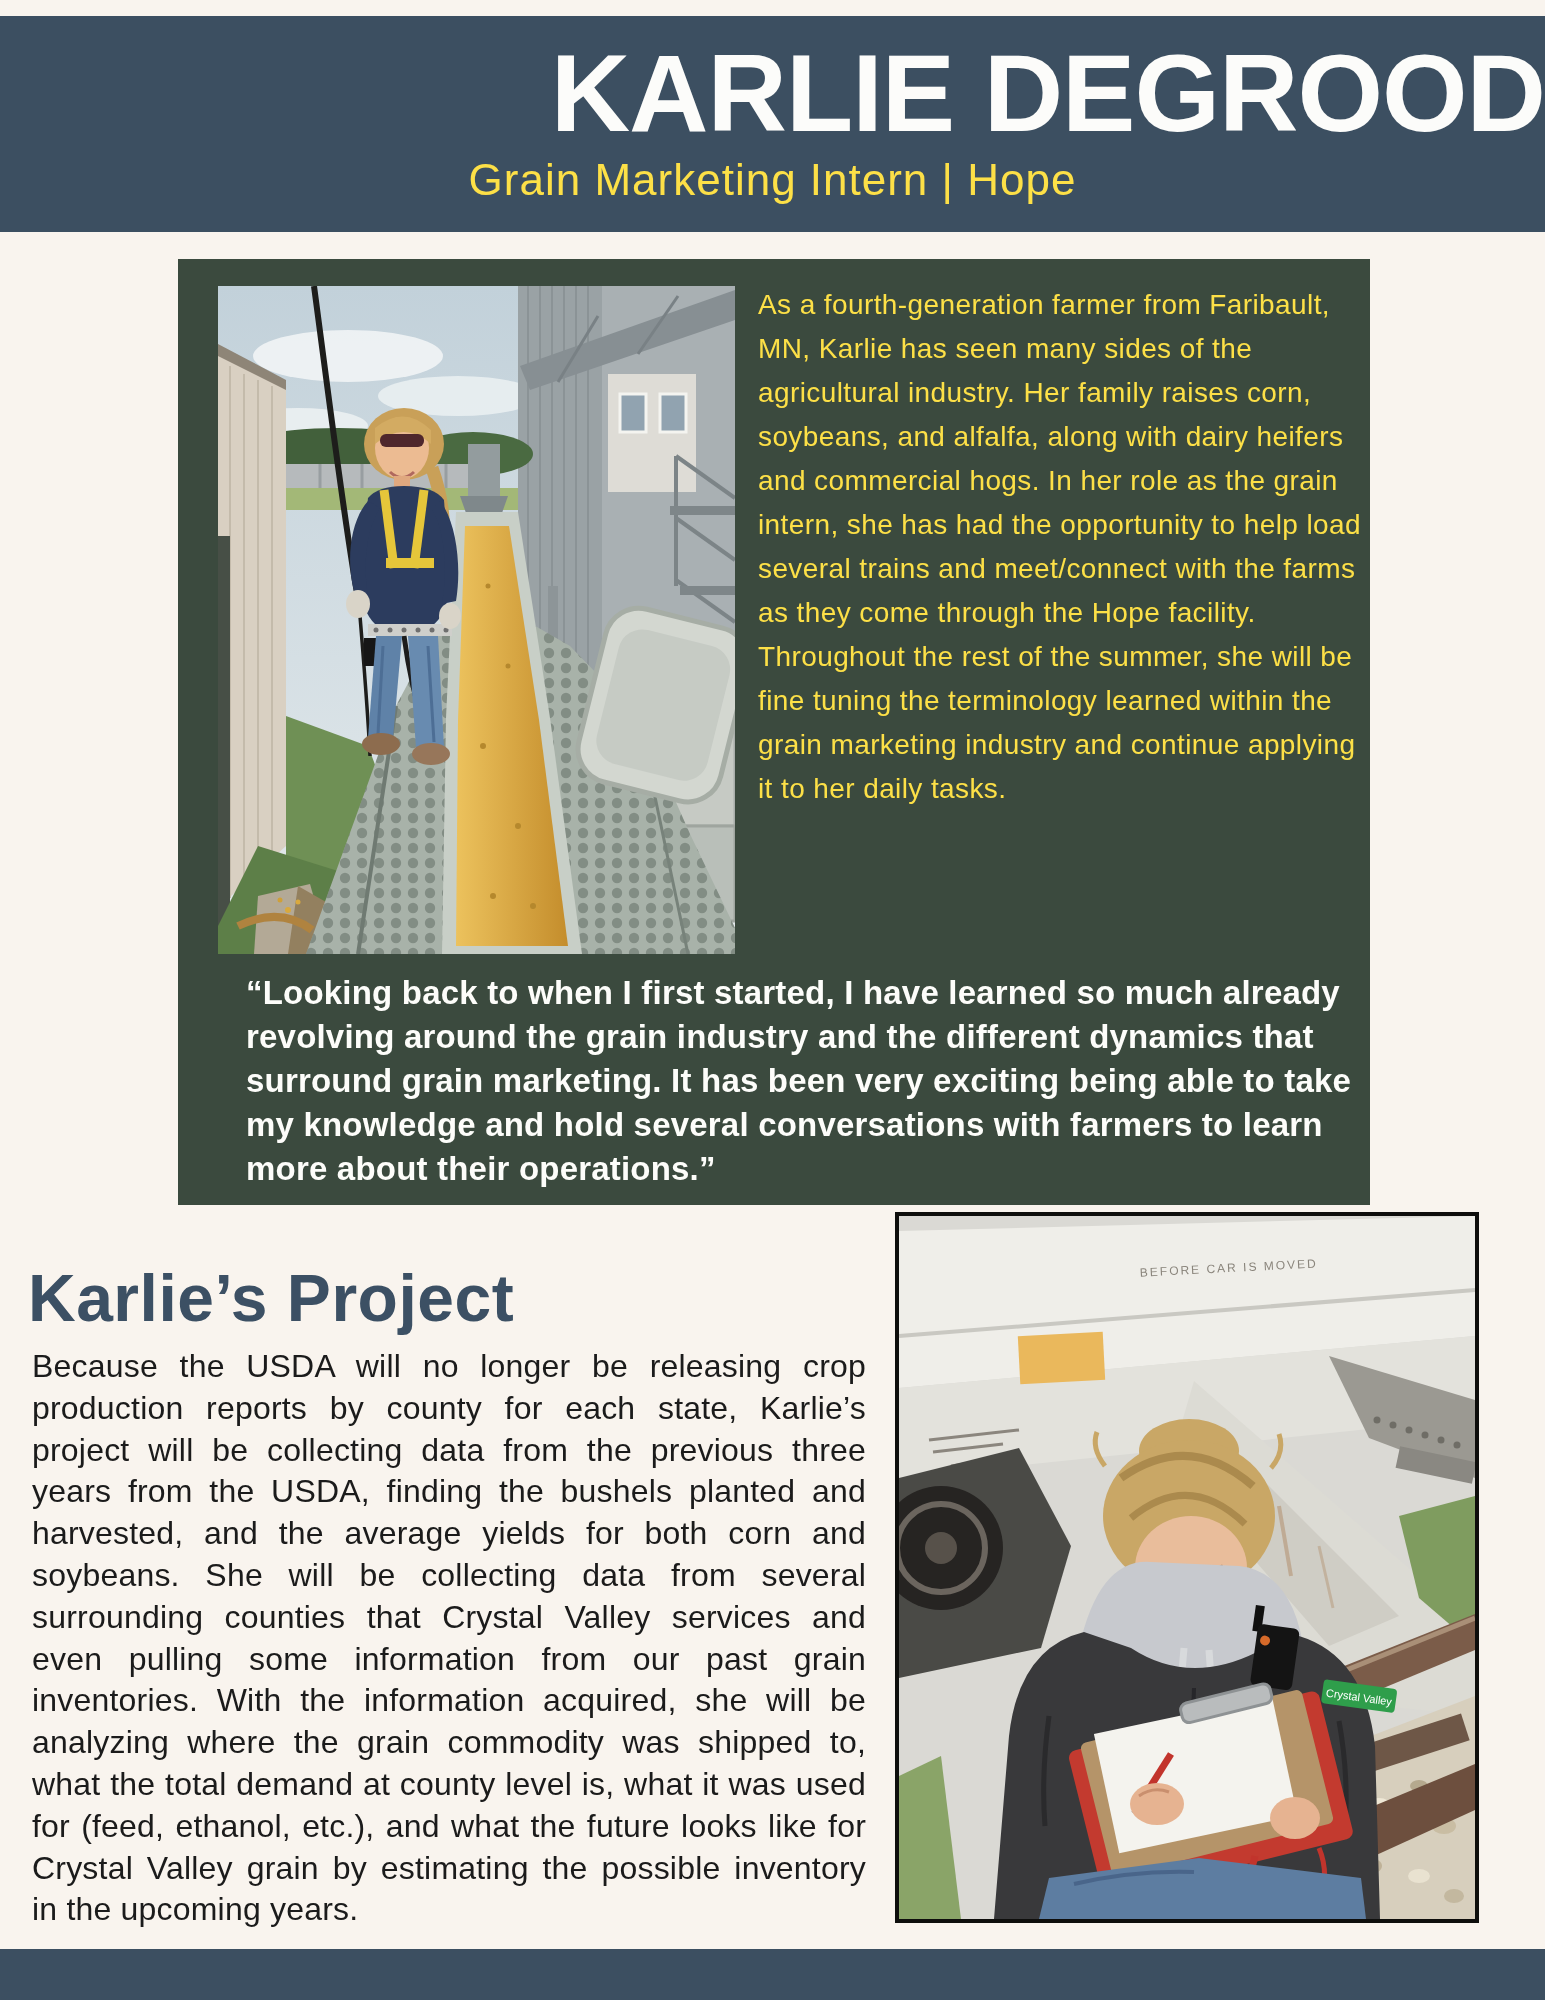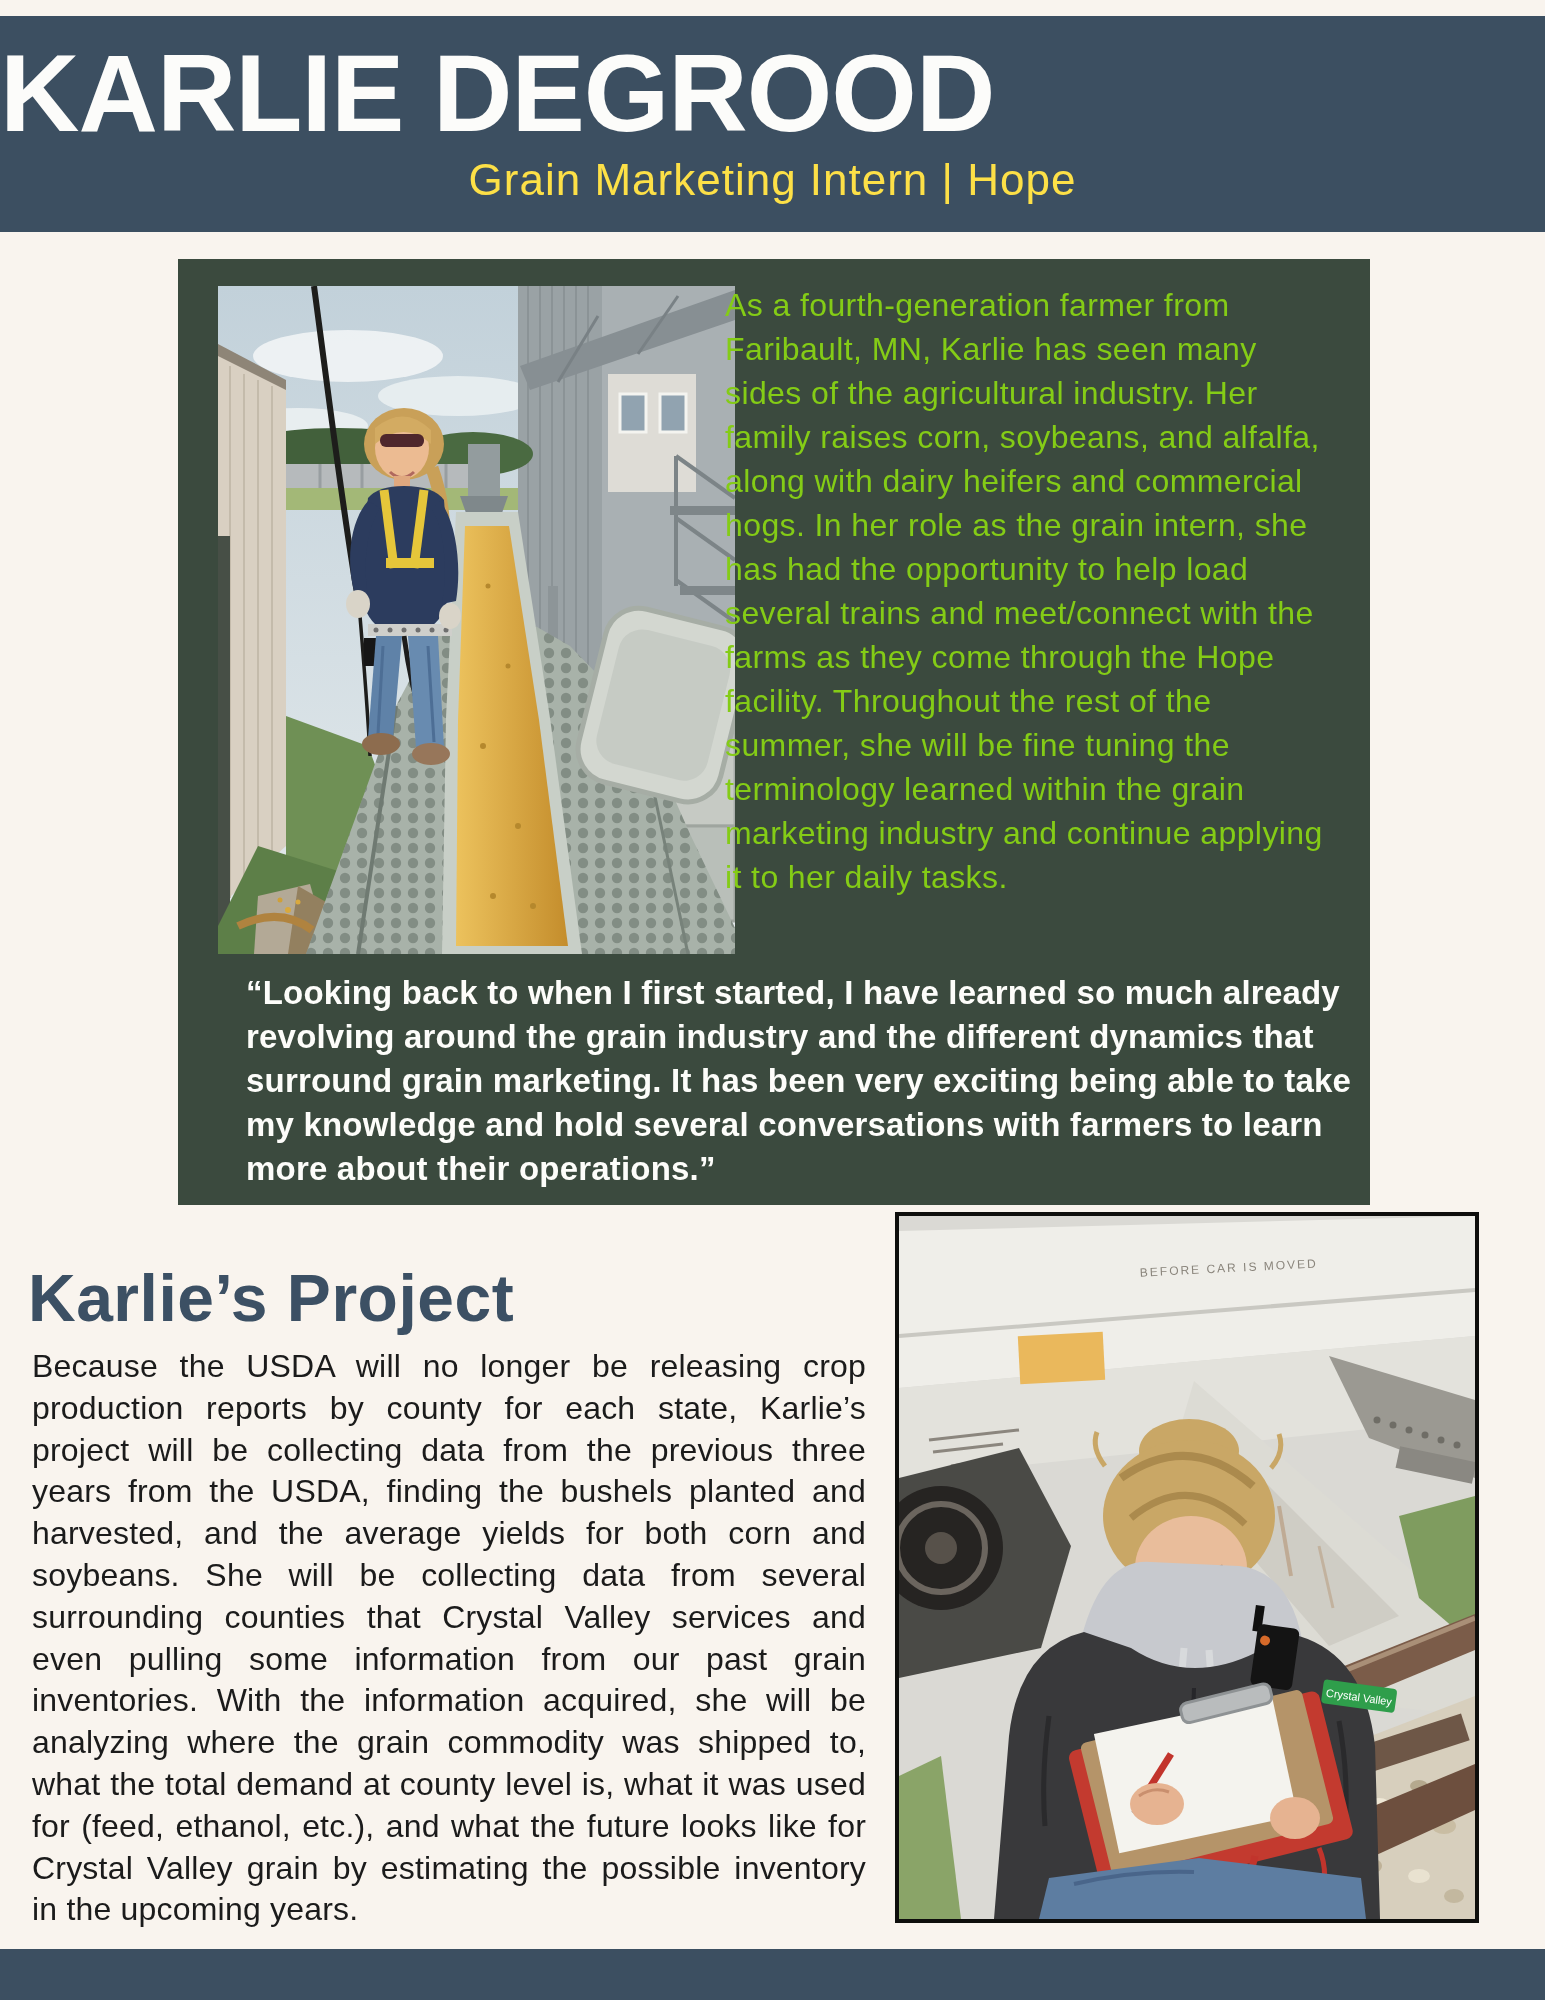--- a/index.html
+++ b/index.html
@@ -10,21 +10,21 @@
     -webkit-font-smoothing:antialiased;
   }
   .page { position:relative; width:1545px; height:2000px; background:#f9f4ee; overflow:hidden; }
 
   .band { position:absolute; left:0; width:1545px; background:#3c4f61; }
   .band.header-band { top:16px; height:216px; }
   .band.footer-band { top:1949px; height:51px; }
 
   .page-title {
     margin:0; padding-top:20px;
-    text-align:left;
+    text-align:right;
     font-size:110px; line-height:1.04;
     font-weight:bold; letter-spacing:-1px;
     color:#fcfcfa;
   }
   .page-subtitle {
     margin-top:6px;
     text-align:center;
     font-size:44px; line-height:1.1;
     font-weight:400; letter-spacing:1px;
     color:#fde047;
@@ -34,23 +34,23 @@
     position:absolute; left:178px; top:259px;
     width:1192px; height:946px;
     background:#3b4a3e;
   }
   .bio-photo {
     position:absolute; left:40px; top:27px;
     width:517px; height:668px; overflow:hidden;
   }
   .bio-photo svg { display:block; }
   .bio-text {
-    position:absolute; left:547px; top:24px; width:606px;
-    font-size:32px; line-height:44px; letter-spacing:0.4px;
-    color:#84cc16;
+    position:absolute; left:580px; top:24px; width:606px;
+    font-size:28px; line-height:44px; letter-spacing:0.4px;
+    color:#fde047;
   }
   .bio-quote {
     position:absolute; left:40px; top:712px; width:1128px;
     font-size:33px; line-height:44px; letter-spacing:0.2px;
     font-weight:bold; color:#fdfdfa;margin-left:28px;
   }
 
   .project-heading {
     position:absolute; left:28px; top:1262px;
     margin:0;

